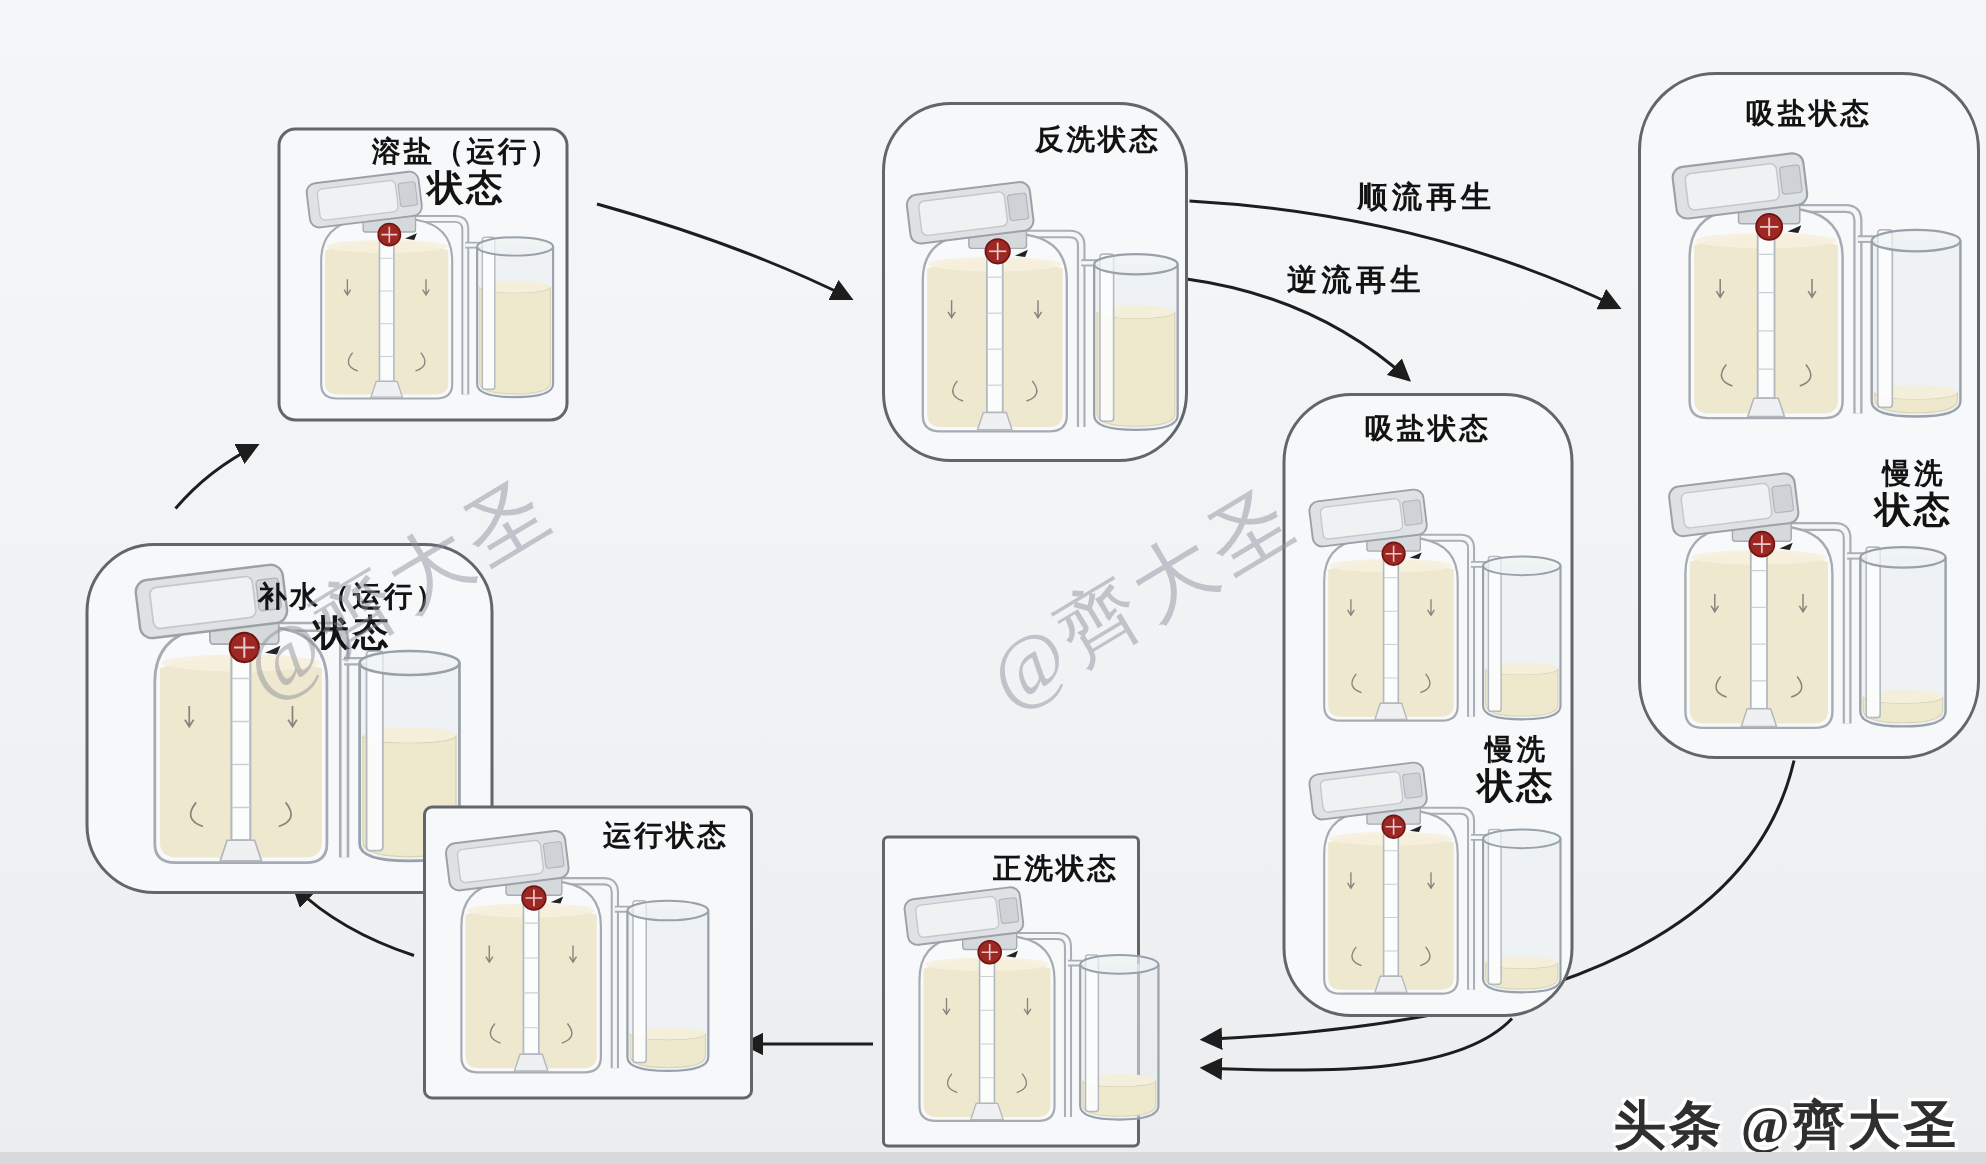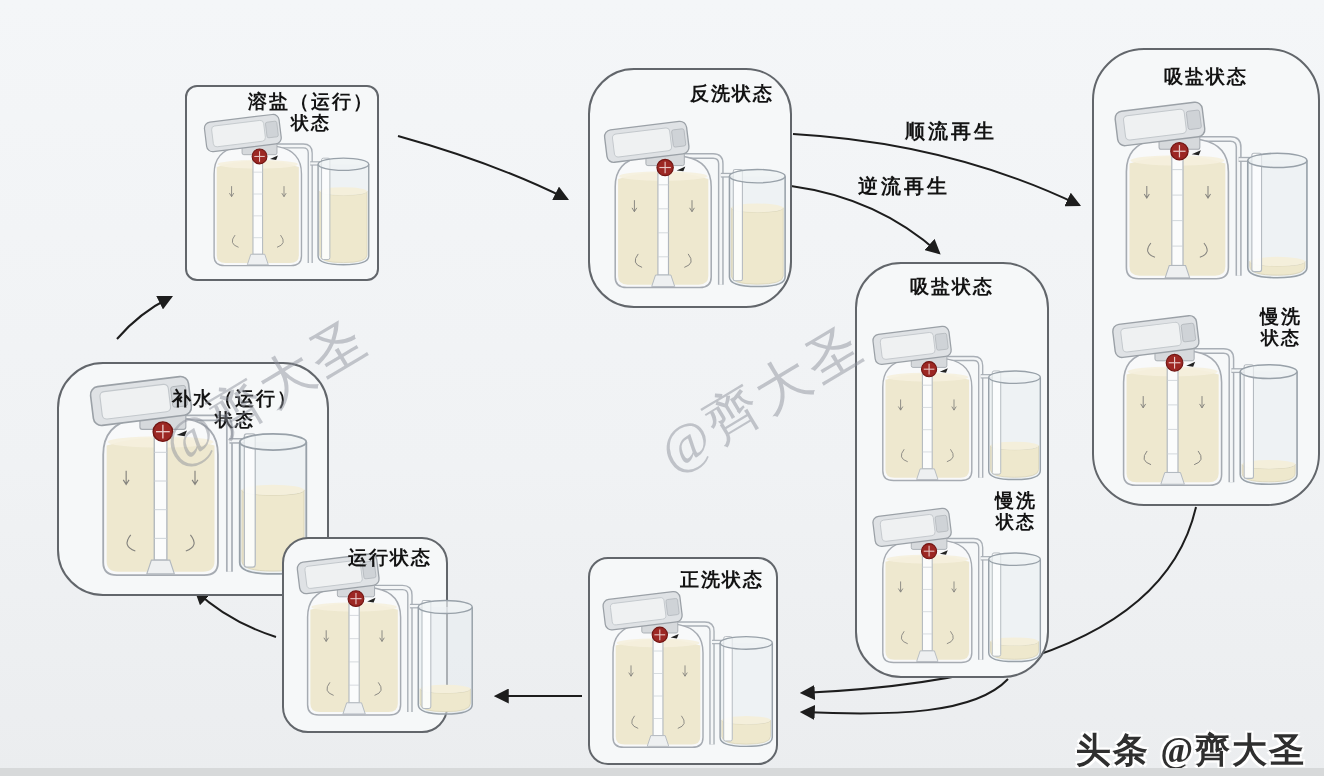--- a/index.html
+++ b/index.html
@@ -22,21 +22,21 @@
     border:2px solid #62666b;border-radius:46px;
     background:#f6f8f9;
     box-sizing:border-box;
   }
   .plabel{
     position:absolute;z-index:3;
     color:#131313;font-weight:700;font-size:19px;line-height:1.15;
     letter-spacing:2px;text-align:center;white-space:nowrap;
     font-family:"Liberation Serif","DejaVu Serif",serif;
   }
-  .plabel .l2{display:block;font-size:18px;}
+  .plabel .l2{display:block;font-size:24px;}
   .flow-label{
     position:absolute;z-index:3;
     color:#131313;font-weight:700;font-size:20px;letter-spacing:3px;
     font-family:Liberation Mono, monospace;
     white-space:nowrap;
   }
   svg.illo{position:absolute;z-index:2;}
   .wm{
     position:absolute;z-index:5;pointer-events:none;
     font-size:54px;font-weight:400;letter-spacing:4px;
@@ -456,21 +456,21 @@
       </g>
       <circle cx="72" cy="52" r="8.5" fill="#9c2723" stroke="#711512" stroke-width="1.2"></circle>
       <g stroke="#e9c9c7" stroke-width="1.2">
         <line x1="72" y1="46" x2="72" y2="58"></line>
         <line x1="66" y1="52" x2="78" y2="52"></line>
       </g>
       <path d="M 84 55 l 9 -4 l -2 5 z" fill="#222"></path>
       </svg>
   </div>
 
-  <div class="panel" style="left:282px;top:537px;width:166px;height:196px;border-radius:26px;">
+  <div class="panel" style="left:282px;top:537px;width:220px;height:196px;border-radius:6px;">
     <div class="plabel" style="right:14px;top:8px;">运行状态</div>
     <svg class="illo" viewBox="0 0 200 190" preserveAspectRatio="xMidYMax meet" style="left:5px;top:8px;width:186px;height:180px;">
 
       <path d="M 90 40 L 122 40 Q 130 40 130 48 L 130 174" fill="none" stroke="#a9afb6" stroke-width="6" stroke-linejoin="round"></path>
       <path d="M 90 40 L 122 40 Q 130 40 130 48 L 130 174" fill="none" stroke="#f4f6f7" stroke-width="3" stroke-linejoin="round"></path>
       <path d="M 130 60 L 146 60" stroke="#a9afb6" stroke-width="5"></path>
       <path d="M 130 60 L 146 60" stroke="#f4f6f7" stroke-width="2.4"></path>
 
       <path d="M 139 61 L 139 166 Q 139 176 168 176 Q 197 176 197 166 L 197 61" fill="rgba(231,237,241,0.55)" stroke="#98a1a9" stroke-width="1.6"></path>
 
@@ -509,21 +509,21 @@
       </g>
       <circle cx="72" cy="52" r="8.5" fill="#9c2723" stroke="#711512" stroke-width="1.2"></circle>
       <g stroke="#e9c9c7" stroke-width="1.2">
         <line x1="72" y1="46" x2="72" y2="58"></line>
         <line x1="66" y1="52" x2="78" y2="52"></line>
       </g>
       <path d="M 84 55 l 9 -4 l -2 5 z" fill="#222"></path>
       </svg>
   </div>
 
-  <div class="panel" style="left:588px;top:557px;width:190px;height:208px;border-radius:20px;">
+  <div class="panel" style="left:588px;top:557px;width:172px;height:208px;border-radius:4px;">
     <div class="plabel" style="right:12px;top:10px;">正洗状态</div>
     <svg class="illo" viewBox="0 0 200 190" preserveAspectRatio="xMidYMax meet" style="left:5px;top:10px;width:180px;height:190px;">
 
       <path d="M 90 40 L 122 40 Q 130 40 130 48 L 130 174" fill="none" stroke="#a9afb6" stroke-width="6" stroke-linejoin="round"></path>
       <path d="M 90 40 L 122 40 Q 130 40 130 48 L 130 174" fill="none" stroke="#f4f6f7" stroke-width="3" stroke-linejoin="round"></path>
       <path d="M 130 60 L 146 60" stroke="#a9afb6" stroke-width="5"></path>
       <path d="M 130 60 L 146 60" stroke="#f4f6f7" stroke-width="2.4"></path>
 
       <path d="M 139 61 L 139 166 Q 139 176 168 176 Q 197 176 197 166 L 197 61" fill="rgba(231,237,241,0.55)" stroke="#98a1a9" stroke-width="1.6"></path>
 

